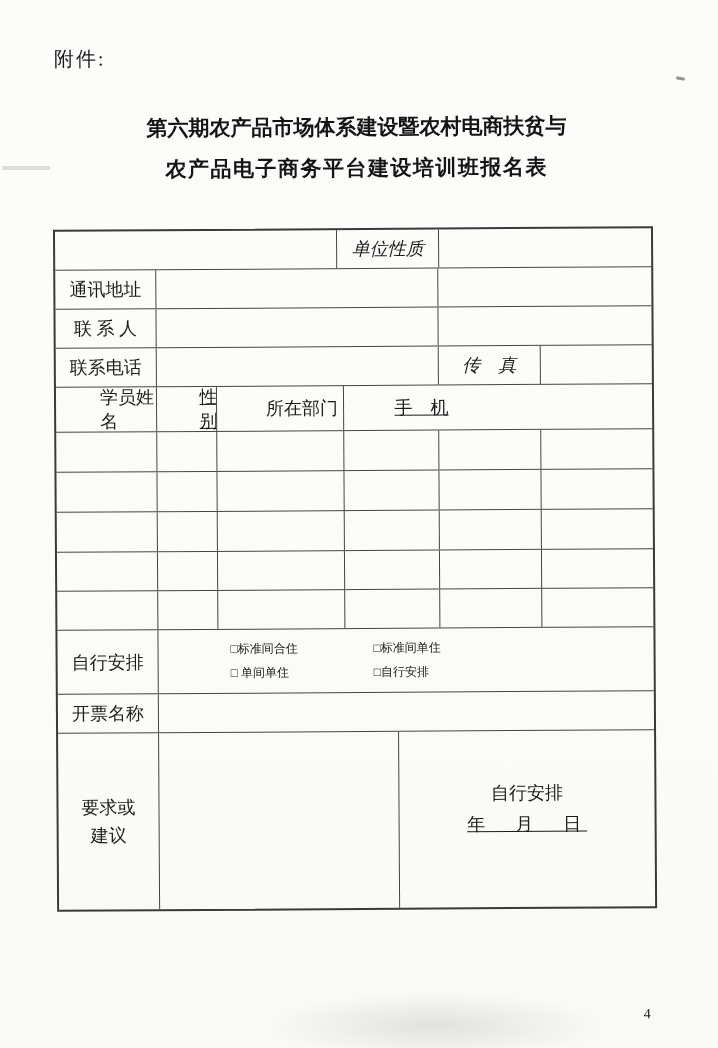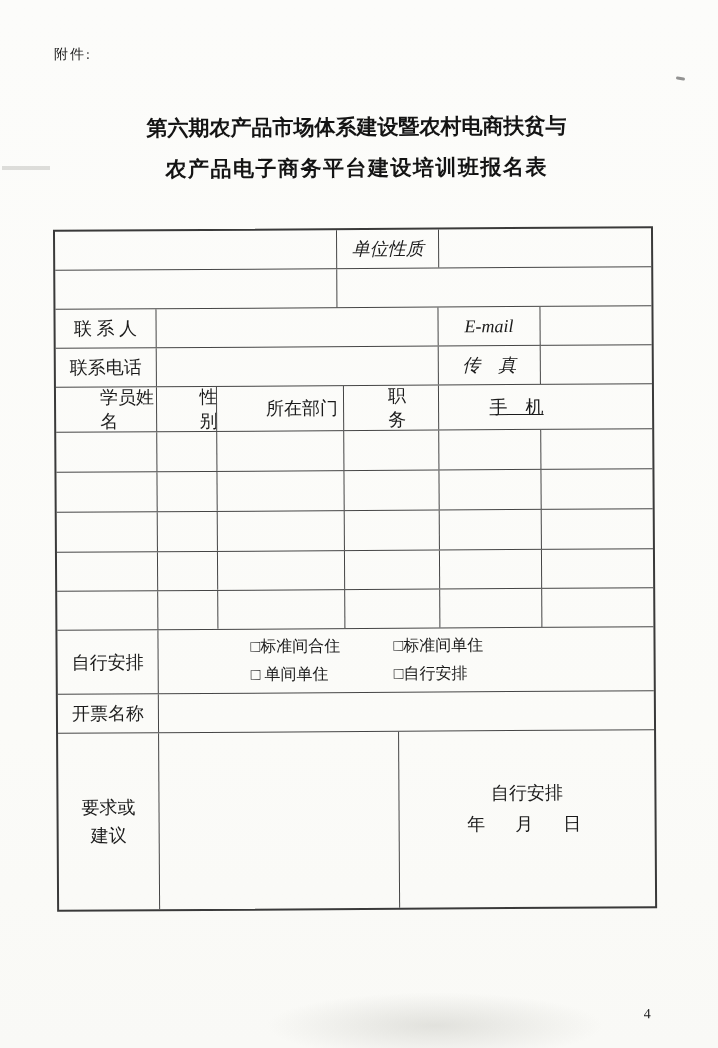--- a/index.html
+++ b/index.html
@@ -20,21 +20,21 @@
   }
   .sheet {
     position: absolute;
     left: 0; top: 0; width: 718px; height: 1048px;
     transform: rotate(-0.35deg);
     transform-origin: 360px 560px;
   }
   .attachment {
     position: absolute;
     left: 57px; top: 44px;
-    font-size: 14px;
+    font-size: 20px;
     letter-spacing: 2px;
   }
   .title {
     position: absolute;
     left: 0; top: 106px; width: 718px;
     text-align: center;
     font-family: "Liberation Sans", "DejaVu Sans", sans-serif;
     font-weight: bold;
     font-size: 21px;
     line-height: 41px;
@@ -65,49 +65,49 @@
     font-size: 18px;
     overflow: hidden;
   }
   .td.last { border-right: none; }
   .h38 { height: 38px; }
   .h44 { height: 44px; padding-left: 44px; }
   .h39 { height: 39px; }
   .h63 { height: 63px; }
   .h176 { height: 176px; }
   .c1 { width: 101px; }
-  .c2 { width: 60px; }
+  .c2 { width: 60px; text-decoration: underline; }
   .c3 { width: 127px; }
   .c4 { width: 95px; }
   .c5 { width: 102px; font-style: italic; }
   .c6 { width: 111px; text-decoration: underline; }
   .span-mid { width: 282px; }   
   .span-rest { width: 495px; }  
   .bot-mid { width: 240px; }
   .bot-right { width: 255px; }
 
   .accom-grid {
     display: grid;
     grid-template-columns: 143px auto;
     row-gap: 7px;
     margin-left: 72px;
     align-self: center;
   }
-  .accom-grid span { font-size: 16px; white-space: pre; margin-left: 20px; }
+  .accom-grid span { font-size: 12px; white-space: pre; }
 
   .remarks-label {
     flex-direction: column;
     line-height: 28px;
   }
   .stamp-cell {
     flex-direction: column;
     line-height: 31px;
     transform: translateY(-10px);
   }
-  .stamp-date { letter-spacing: 6px; }
+  .stamp-date { letter-spacing: 6px; text-decoration: underline; }
 
   .page-number {
     position: absolute;
     left: 641px; top: 1008px;
     font-size: 14px;
     color: #222;
   }
 
   
   .blotch-bottom {
@@ -147,43 +147,42 @@
 
     <div class="form-table">
 
       <div class="tr">
         <div class="td span-mid h38"></div>
         <div class="td c5 h38">单位性质</div>
         <div class="td c6 h38 last"></div>
       </div>
 
       <div class="tr">
+        <div class="td c1 h38">通讯地址</div>
         <div class="td span-mid h38"></div>
         <div class="td c6 h38 last"></div>
       </div>
 
       <div class="tr">
         <div class="td c1 h38">联 系 人</div>
         <div class="td span-mid h38"></div>
-        <div class="td c5 h38">E-mail</div>
         <div class="td c6 h38 last"></div>
       </div>
 
       <div class="tr">
         <div class="td c1 h38">联系电话</div>
         <div class="td span-mid h38"></div>
         <div class="td c5 h38">传　真</div>
         <div class="td c6 h38 last"></div>
       </div>
 
       <div class="tr">
         <div class="td c1 h44">学员姓名</div>
         <div class="td c2 h44">性别</div>
         <div class="td c3 h44">所在部门</div>
-        <div class="td c4 h44">职　务</div>
         <div class="td c6 h44 last">手　机</div>
       </div>
 
       <div class="tr">
         <div class="td c1 h39"></div>
         <div class="td c2 h39"></div>
         <div class="td c3 h39"></div>
         <div class="td c4 h39"></div>
         <div class="td c5 h39"></div>
         <div class="td c6 h39 last"></div>

